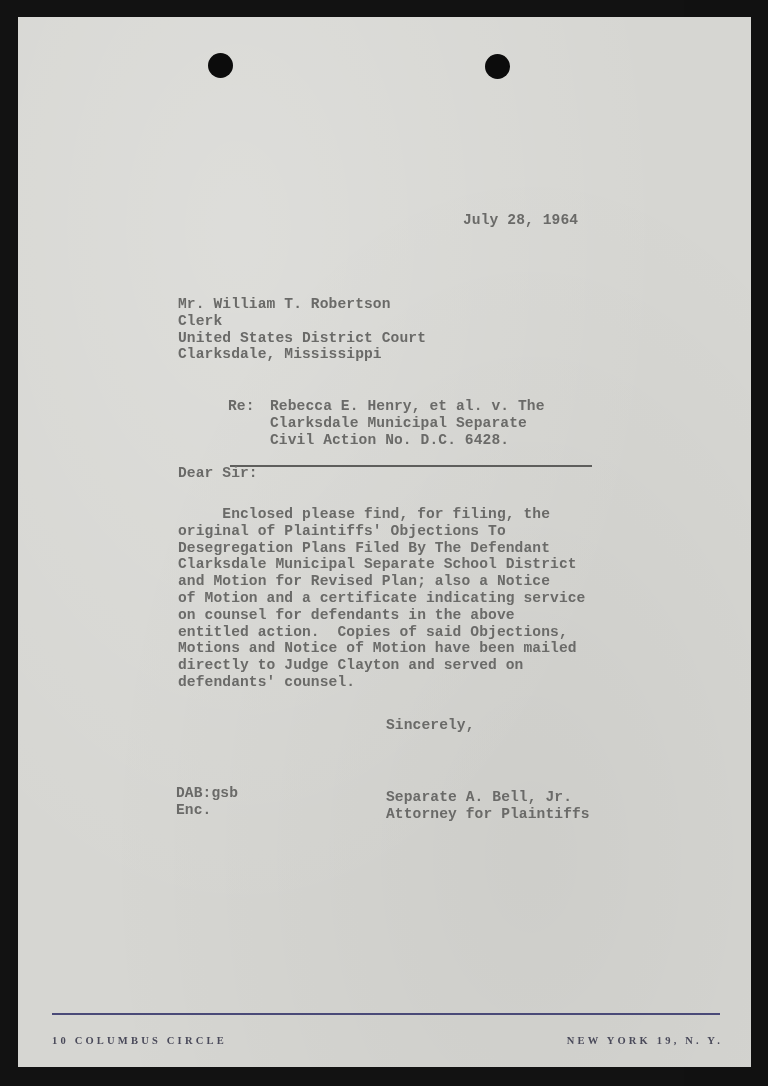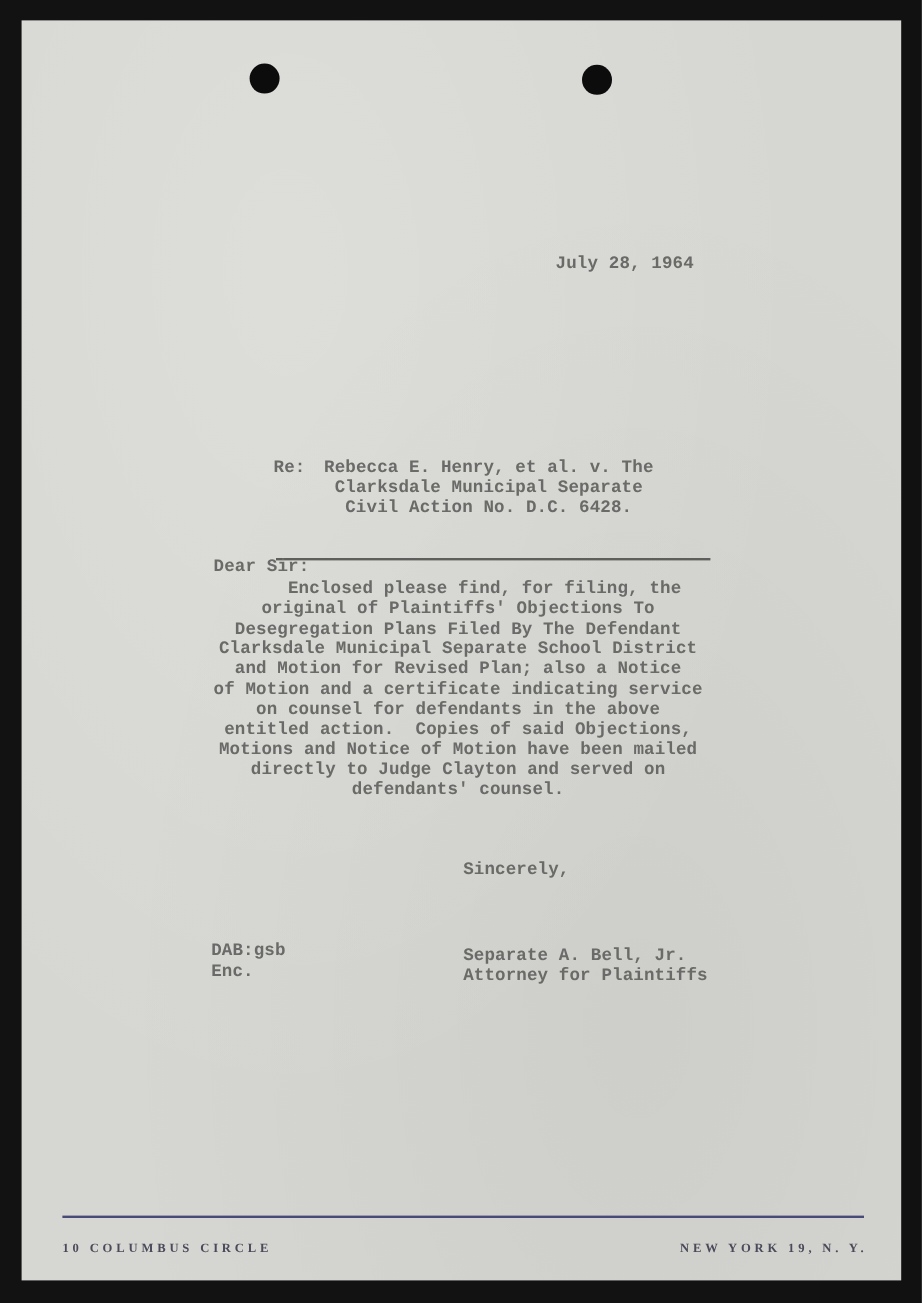--- a/index.html
+++ b/index.html
@@ -42,33 +42,33 @@
       font-family: "Liberation Mono", "DejaVu Sans Mono", monospace;
       font-size: 14.6px;
       line-height: 16.8px;
       color: #6a6a68;
       font-weight: bold;
       letter-spacing: 0.1px;
       white-space: pre;
     }
     .date { left: 445px; top: 195px; }
     .addressee { left: 160px; top: 279px; }
-    .re-block { left: 210px; top: 365px; text-align: center; }
+    .re-block { left: 210px; top: 381px; }
     .re-label { position: absolute; left: 0; top: 0; }
     .re-lines { position: absolute; left: 42px; top: 0; }
     .re-underline {
       position: absolute;
       left: 212px;
       top: 448px;
       width: 362px;
       height: 2px;
       background: #5e5e5c;
     }
     .salutation { left: 160px; top: 448px; }
-    .body-para { left: 160px; top: 466px; text-align: center; }
+    .body-para { left: 160px; top: 489px; }
     .closing { left: 368px; top: 700px; }
     .initials { left: 158px; top: 744px; margin-top: 24px; }
     .signature { left: 368px; top: 772px; }
 
     .footer-rule {
       position: absolute;
       left: 34px;
       top: 996px;
       width: 668px;
       height: 2px;
@@ -90,20 +90,21 @@
 </head>
 <body>
 
 <div class="scan">
   <div class="paper">
     <div class="hole left"></div>
     <div class="hole right"></div>
 
     <div class="typed date">July 28, 1964</div>
 
+    <div class="typed addressee"><div>Mr. William T. Robertson</div><div>Clerk</div><div>United States District Court</div><div>Clarksdale, Mississippi</div></div>
 
     <div class="typed re-block">
       <div class="re-label">Re:</div>
       <div class="re-lines"><div>Rebecca E. Henry, et al. v. The</div><div>Clarksdale Municipal Separate</div><div>Civil Action No. D.C. 6428.</div></div>
     </div>
     <div class="re-underline"></div>
 
     <div class="typed salutation">Dear Sir:</div>
 
     <div class="typed body-para"><div>     Enclosed please find, for filing, the</div><div>original of Plaintiffs' Objections To</div><div>Desegregation Plans Filed By The Defendant</div><div>Clarksdale Municipal Separate School District</div><div>and Motion for Revised Plan; also a Notice</div><div>of Motion and a certificate indicating service</div><div>on counsel for defendants in the above</div><div>entitled action.  Copies of said Objections,</div><div>Motions and Notice of Motion have been mailed</div><div>directly to Judge Clayton and served on</div><div>defendants' counsel.</div></div>

